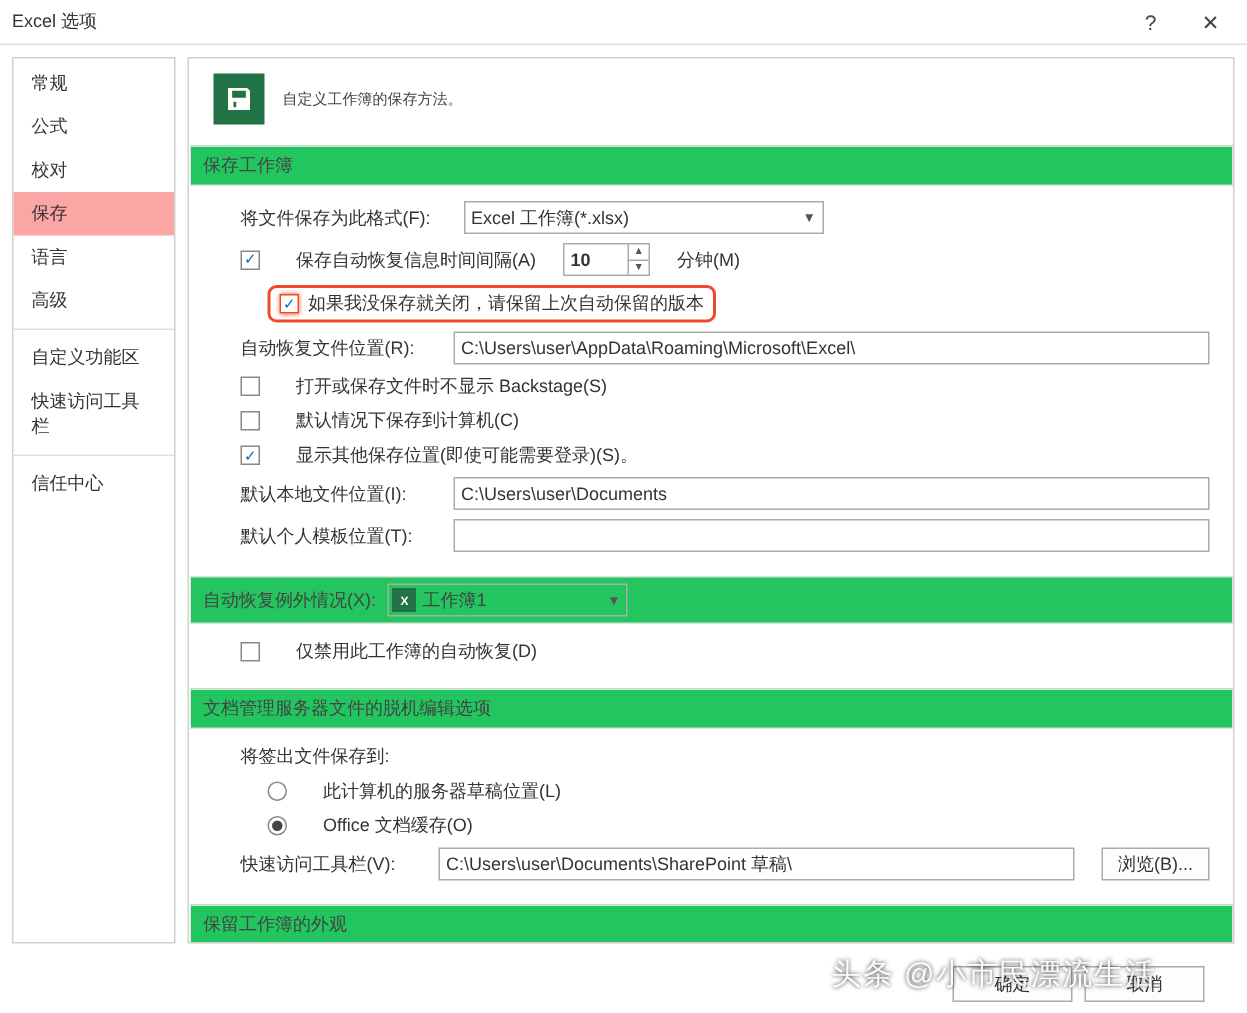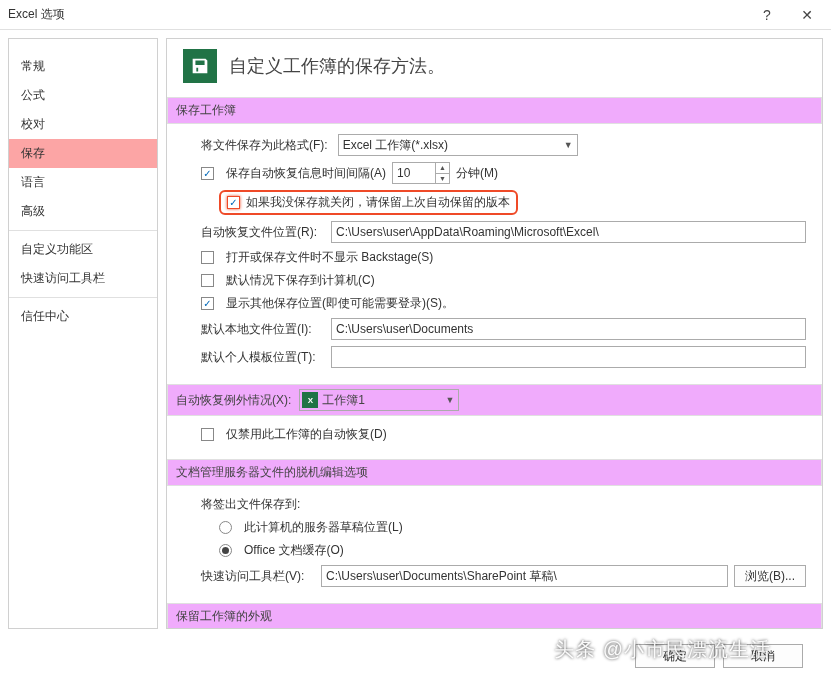--- a/index.html
+++ b/index.html
@@ -5,43 +5,43 @@
     * { box-sizing: border-box; margin: 0; padding: 0; }
     body { font-family: "Microsoft YaHei", "Segoe UI", sans-serif; font-size: 12px; background: #fff; color: #333; width: 831px; height: 675px; overflow: hidden; position: relative; }
 
     
     .titlebar { height: 30px; display: flex; align-items: center; padding: 0 4px; border-bottom: 1px solid #e0e0e0; }
     .titlebar .title { flex: 1; padding-left: 4px; }
     .titlebar .icon-btn { width: 40px; height: 30px; display: flex; align-items: center; justify-content: center; font-size: 14px; color: #444; }
 
     
     .main { display: flex; height: calc(100% - 30px - 38px); padding: 8px; gap: 8px; }
-    .sidebar { width: 150px; border: 1px solid #d0d0d0; background: #fff; padding-top: 13px; }
+    .sidebar { width: 109px; border: 1px solid #d0d0d0; background: #fff; padding-top: 2px; }
     .sidebar .sep { height: 1px; background: #e0e0e0; margin: 4px 0; }
     .sidebar-item { padding: 6px 12px; cursor: pointer; }
     .sidebar-item.selected { background: #fca5a5; }
 
     .content { flex: 1; border: 1px solid #d0d0d0; overflow-y: auto; background: #fff; }
     .content-inner { padding: 10px 16px 20px 16px; }
 
     .header-row { display: flex; align-items: center; gap: 12px; margin-bottom: 14px; }
     .save-icon { width: 34px; height: 34px; background: #217346; display: flex; align-items: center; justify-content: center; }
-    .header-text { font-size: 18px; color: #444; }
-
-    .section-title { background: #f0abfc; border: 1px solid #e0e0e0; padding: 4px 8px; margin: 0 -16px 10px -16px; color: #444; }
-
-    .row { display: flex; align-items: center; margin: 6px 0; gap: 6px; flex-wrap: wrap; }
+    .header-text { font-size: 10px; color: #444; }
+
+    .section-title { background: #22c55e; border: 1px solid #e0e0e0; padding: 4px 8px; margin: 0 -16px 10px -16px; color: #444; }
+
+    .row { display: flex; align-items: center; margin: 6px 0; gap: 18px; flex-wrap: wrap; }
     .indent-1 { margin-left: 18px; }
     .indent-2 { margin-left: 36px; }
     .lbl { margin-right: 4px; }
     .lbl-fixed { width: 120px; text-align: left; }
 
     .dropdown { height: 22px; border: 1px solid #ababab; background: #fff; display: flex; align-items: center; padding: 0 4px; position: relative; }
     .dropdown .arrow { position: absolute; right: 4px; top: 50%; transform: translateY(-50%); font-size: 9px; color: #555; }
-    .spinner { width: 58px; height: 22px; border: 1px solid #ababab; display: flex; align-items: center; padding: 0 4px; position: relative; }
+    .spinner { width: 58px; height: 22px; border: 1px solid #ababab; display: flex; align-items: center; padding: 0 4px; position: relative; font-weight: bold; }
     .spinner .spin-btns { position: absolute; right: 0; top: 0; bottom: 0; width: 14px; display: flex; flex-direction: column; border-left: 1px solid #ababab; }
     .spinner .spin-btns div { flex: 1; display: flex; align-items: center; justify-content: center; font-size: 7px; color: #555; }
     .spinner .spin-btns div:first-child { border-bottom: 1px solid #ababab; }
 
     .text-input { height: 22px; border: 1px solid #ababab; background: #fff; padding: 0 4px; flex: 1; display: flex; align-items: center; }
 
     .checkbox { width: 13px; height: 13px; border: 1px solid #888; display: inline-flex; align-items: center; justify-content: center; background: #fff; font-size: 10px; color: #0067b8; vertical-align: middle; margin-right: 6px; }
     .checkbox.checked::after { content: "✓"; }
     .radio { width: 13px; height: 13px; border: 1px solid #888; border-radius: 50%; display: inline-flex; align-items: center; justify-content: center; background: #fff; margin-right: 6px; }
     .radio.checked::after { content: ""; width: 7px; height: 7px; border-radius: 50%; background: #444; }

